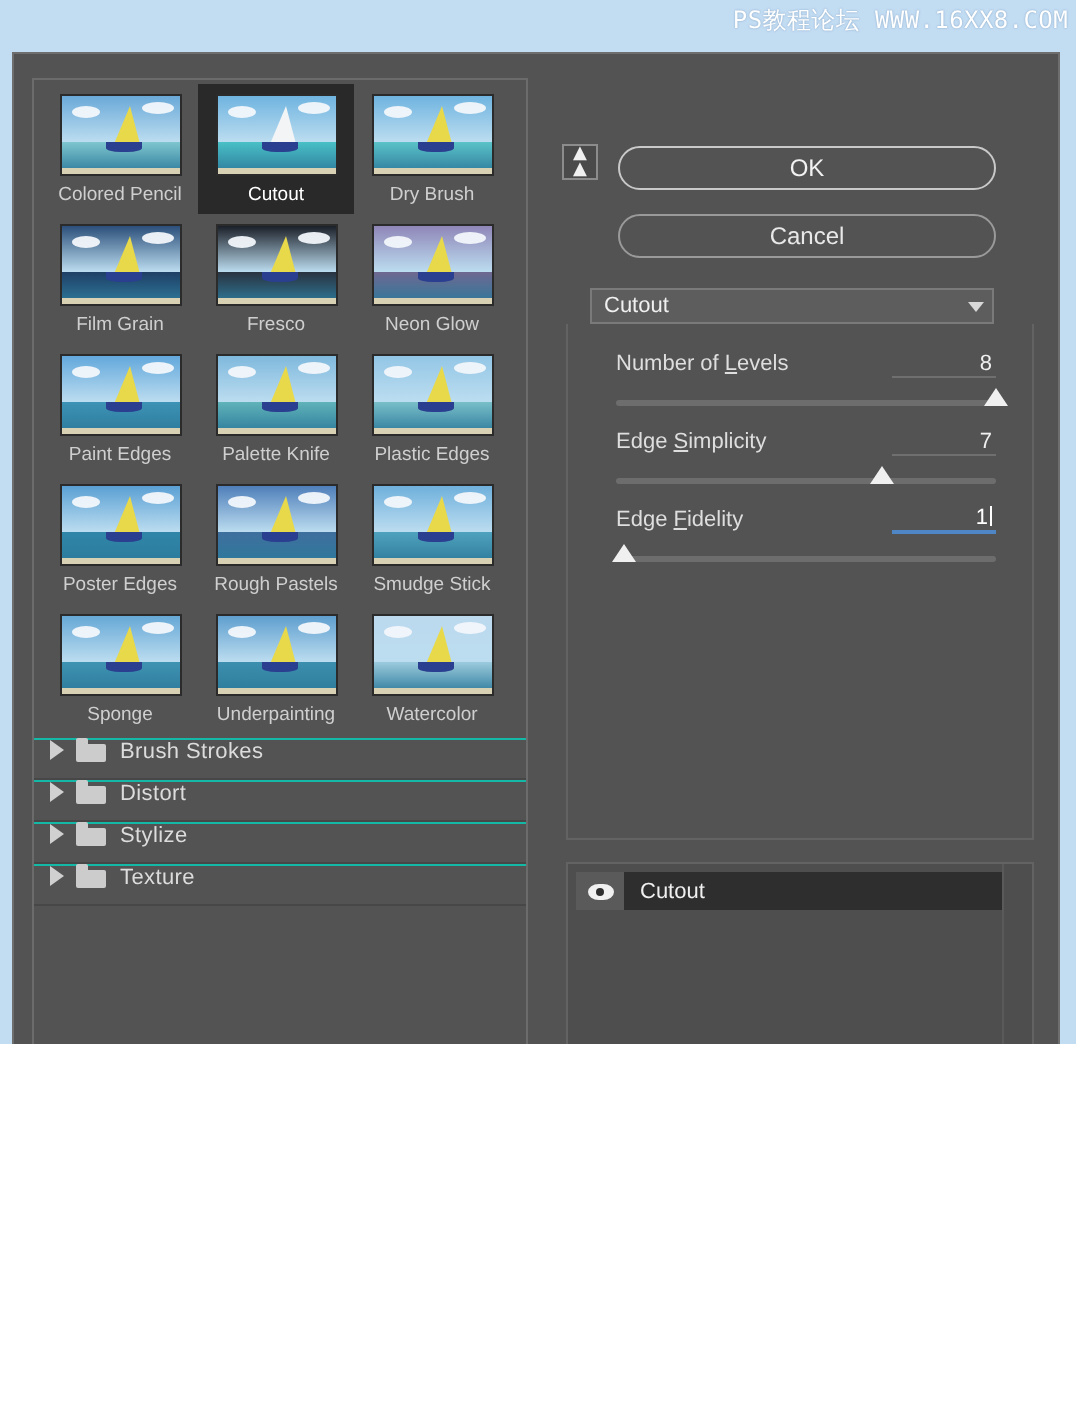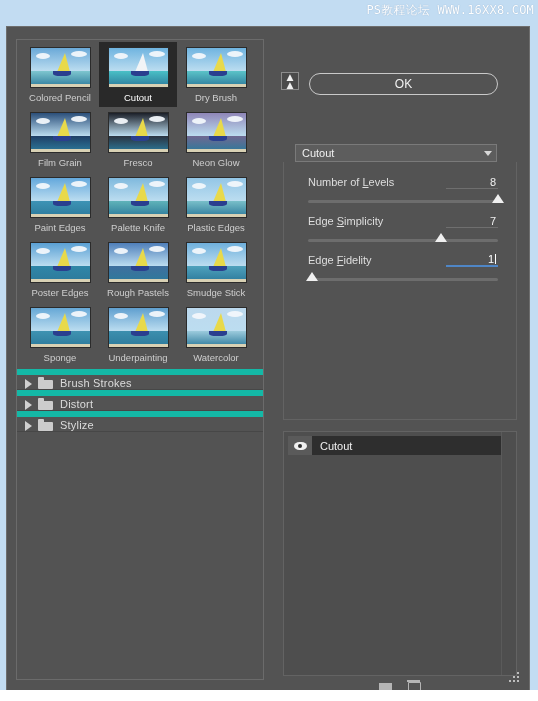--- a/index.html
+++ b/index.html
@@ -9,21 +9,21 @@
   }
   body {
     width: 538px;
     height: 701px;
     font-family: "Liberation Sans", sans-serif;
     overflow: hidden;
   }
   #screen {
     position: relative;
     width: 538px;
-    height: 690px;
+    height: 522px;
     background: #ffffff;
     overflow: hidden;
     text-decoration: underline;
   }
 
   
   .win-frame {
     position: absolute;
     left: 0; top: 0;
     width: 538px; height: 701px;
@@ -182,23 +182,23 @@
   .hull {
     position: absolute;
     background: #2a3f8f;
     border-radius: 0 0 40% 40%;
   }
 
   .cat-rows { margin-top: 2px; }
   .cat-row {
     height: 21px;
     display: flex;
-    align-items: flex-end;
+    align-items: flex-start;
     padding-left: 8px;
-    border-top: 6px solid #14b8a6;
+    border-top: 1px solid #14b8a6;
     border-bottom: 1px solid #474747;
     box-sizing: border-box;
   }
 
   
   .collapse-btn {
     position: absolute;
     left: 274px; top: 45px;
     width: 18px; height: 18px;
     background: #4a4a4a;
@@ -630,28 +630,36 @@
             </div>
             <span class="cat-label plain">Distort</span>
           </div>
           <div class="cat-row">
             <div class="tri tri-right"></div>
             <div class="folder">
               <i></i>
             </div>
             <span class="cat-label plain">Stylize</span>
           </div>
+          <div class="cat-row">
+            <div class="tri tri-right"></div>
+            <div class="folder">
+              <i></i>
+            </div>
+            <span class="cat-label plain">Texture</span>
+          </div>
         </div>
     </div>
 
     <div class="collapse-btn">
       <span>▲<br>▲</span>
     </div>
 
     <div class="pill-btn" id="ok-button">OK</div>
+    <div class="pill-btn" id="cancel-button">Cancel</div>
 
     <div class="filter-select">
       <span class="sel-text">Cutout</span>
       <span class="chev-down"></span>
     </div>
 
     <div class="settings-panel">
       <div id="slider-holder">
           <div class="slider-block" style="top: 12px;">
             <div class="slider-row">

